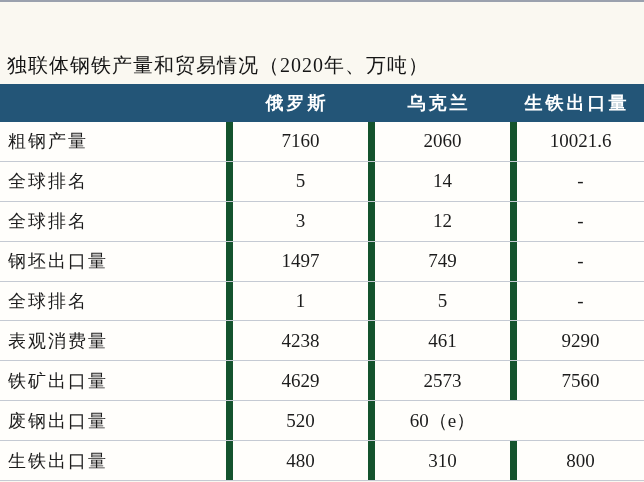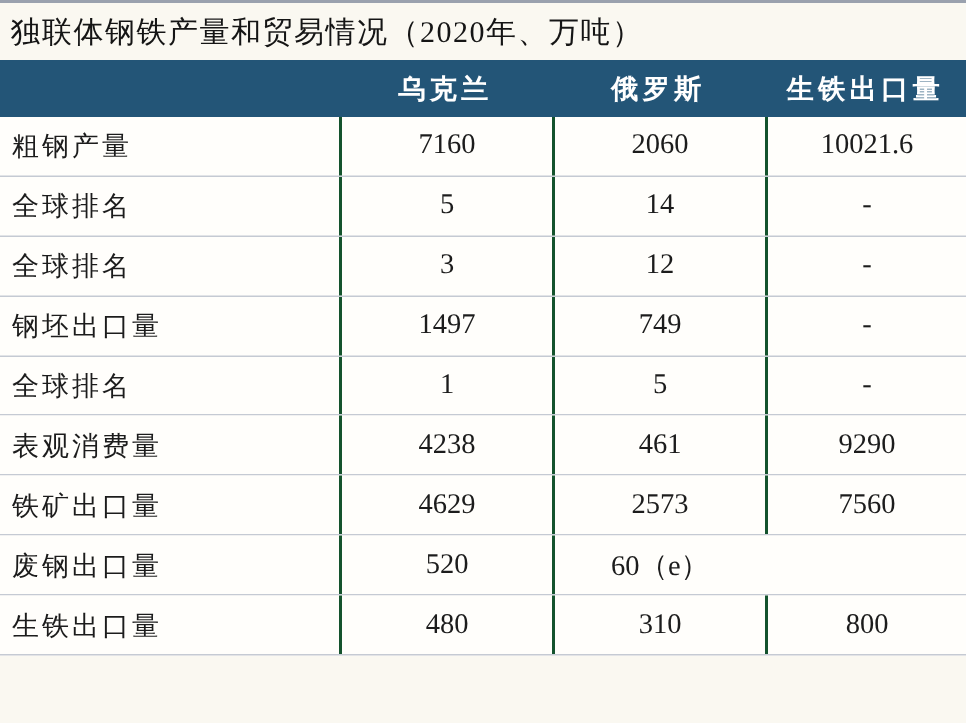--- a/index.html
+++ b/index.html
@@ -14,20 +14,21 @@
     height:2px; width:100%;
     background:#9aa1ae;
   }
   .title {
     height:38px;
     display:flex; align-items:center;
     padding-left:7px;
     font-size:20px;
     color:#151515;
     letter-spacing:1px;
+    margin-top:44px;
   }
   .header-row {
     display:flex;
     height:38px;
     background:#235577;
     color:#ffffff;
   }
   .header-cell {
     display:flex; align-items:center; justify-content:center;
     font-size:18px;
@@ -48,38 +49,38 @@
   .cell-label {
     width:226px;
     display:flex; align-items:center;
     padding-left:8px;
     font-size:18px;
     color:#1c1c1c;
     letter-spacing:2px;
   }
   .cell-num {
     display:flex; align-items:center; justify-content:center;
-    border-left:2px solid #14532d;
+    border-left:7px solid #14532d;
     font-size:19px;
     color:#1c1c1c;
     font-family:"Liberation Serif","DejaVu Serif",serif;
   }
 </style>
 </head>
 <body>
 
 <div class="page">
   <div class="top-rule"></div>
 
   <div class="title">独联体钢铁产量和贸易情况（2020年、万吨）</div>
 
   <div class="header-row">
     <div class="header-cell col-label"></div>
+    <div class="header-cell col-a">俄罗斯</div>
     <div class="header-cell col-b">乌克兰</div>
-    <div class="header-cell col-a">俄罗斯</div>
     <div class="header-cell col-c">生铁出口量</div>
   </div>
 
   <div class="tbody">
 
     <div class="row">
       <div class="cell-label">粗钢产量</div>
       <div class="cell-num col-a">7160</div>
       <div class="cell-num col-b">2060</div>
       <div class="cell-num col-c">10021.6</div>

